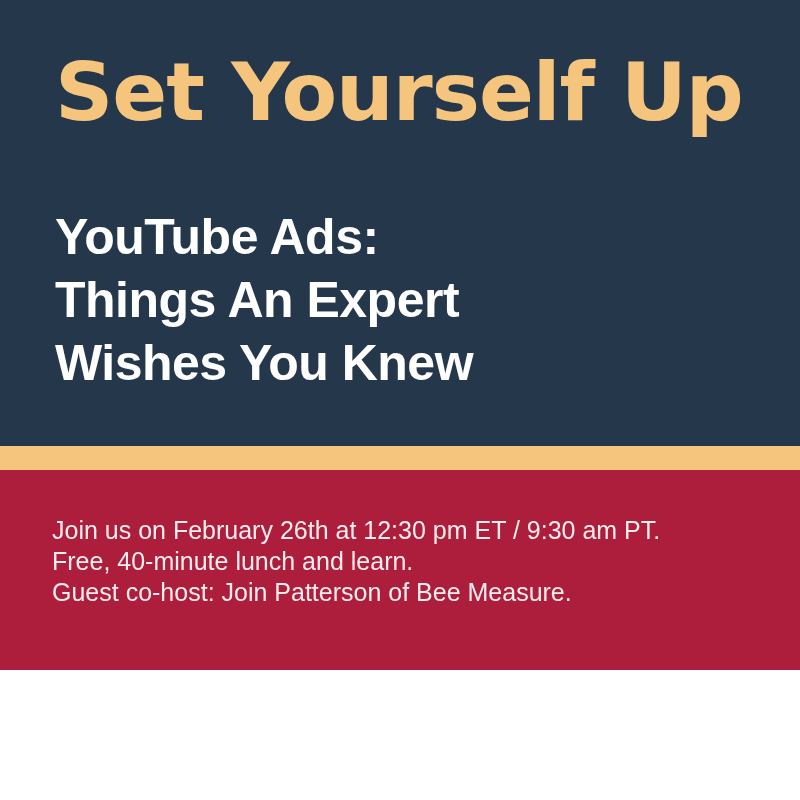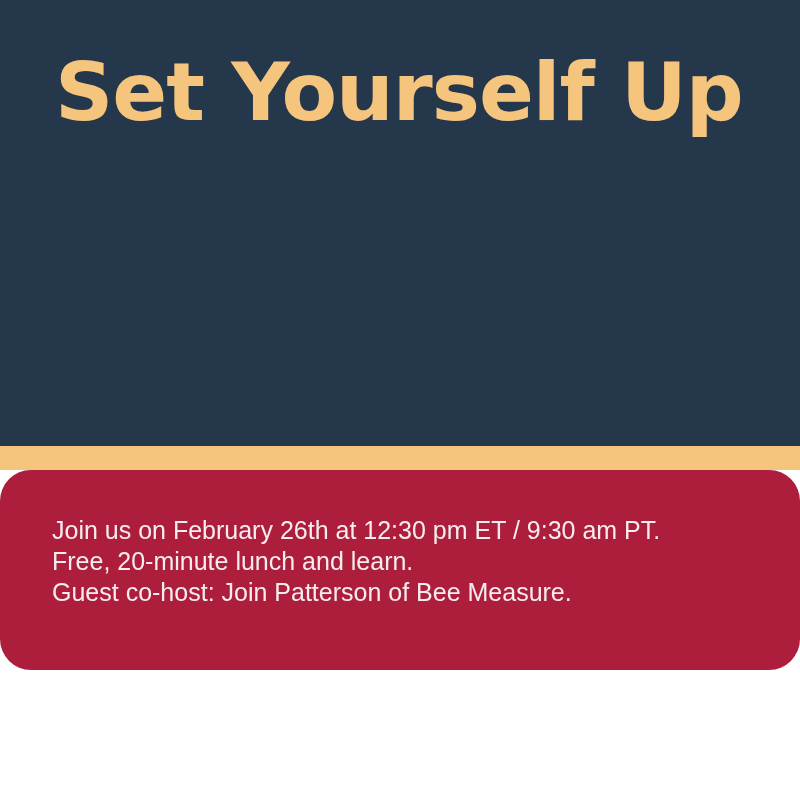--- a/index.html
+++ b/index.html
@@ -71,21 +71,20 @@
   }
 
   
   .body-band {
     position: absolute;
     left: 0;
     top: 470px;
     width: 800px;
     height: 200px;
     background: #AD1E3C;
-    border-radius: 31px;
   }
   .body-text {
     position: absolute;
     left: 52px;
     top: 45px;
     width: 700px;
     margin: 0;
     font-family: "Liberation Sans", sans-serif;
     font-weight: 400;
     font-size: 25px;
@@ -108,28 +107,33 @@
   }
 </style>
 </head>
 <body>
 
 <div class="poster">
 
   <div class="header-band">
     <h1 class="title">Set Yourself Up</h1>
 
+    <h2 class="subtitle">
+      <span class="sub-line">YouTube Ads:</span>
+      <span class="sub-line">Things An Expert</span>
+      <span class="sub-line">Wishes You Knew</span>
+    </h2>
   </div>
 
   <div class="accent-band"></div>
 
   <div class="body-band">
     <p class="body-text">
       <span class="body-line">Join us on February 26th at 12:30 pm ET / 9:30 am PT.</span>
-      <span class="body-line">Free, 20-minute lunch and learn.</span>
+      <span class="body-line">Free, 40-minute lunch and learn.</span>
       <span class="body-line">Guest co-host: Join Patterson of Bee Measure.</span>
     </p>
   </div>
 
   <div class="footer-band">
 
     
 
     
     

